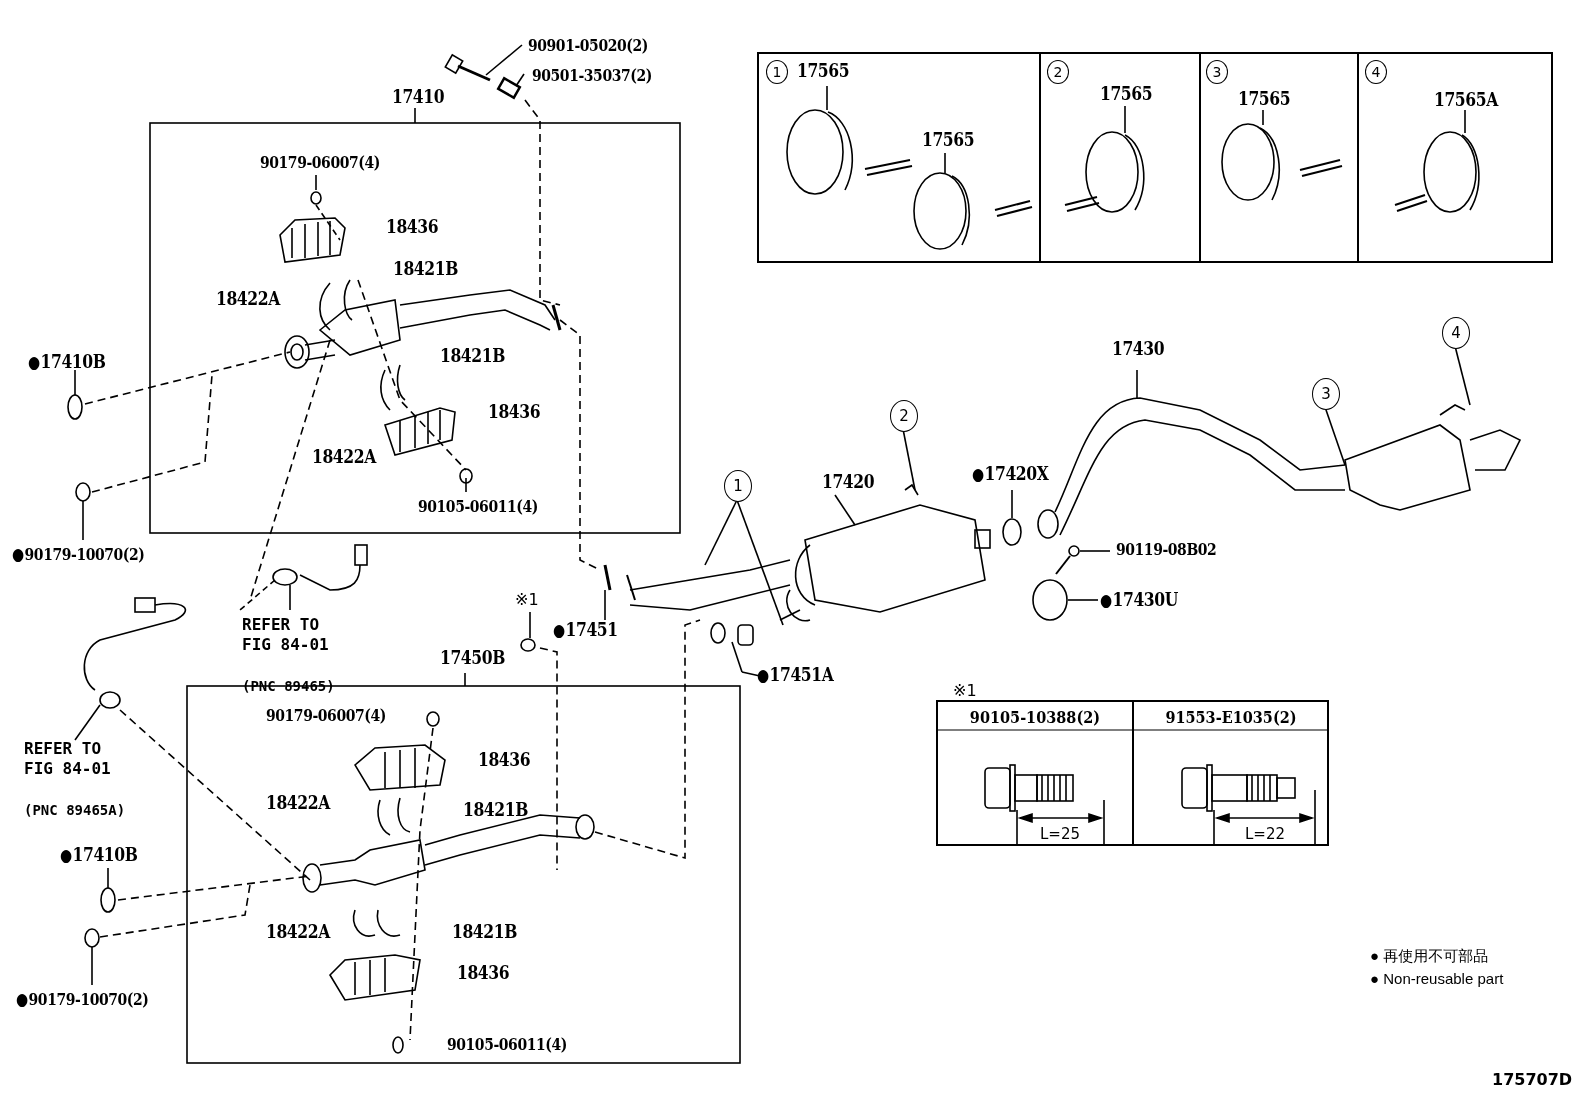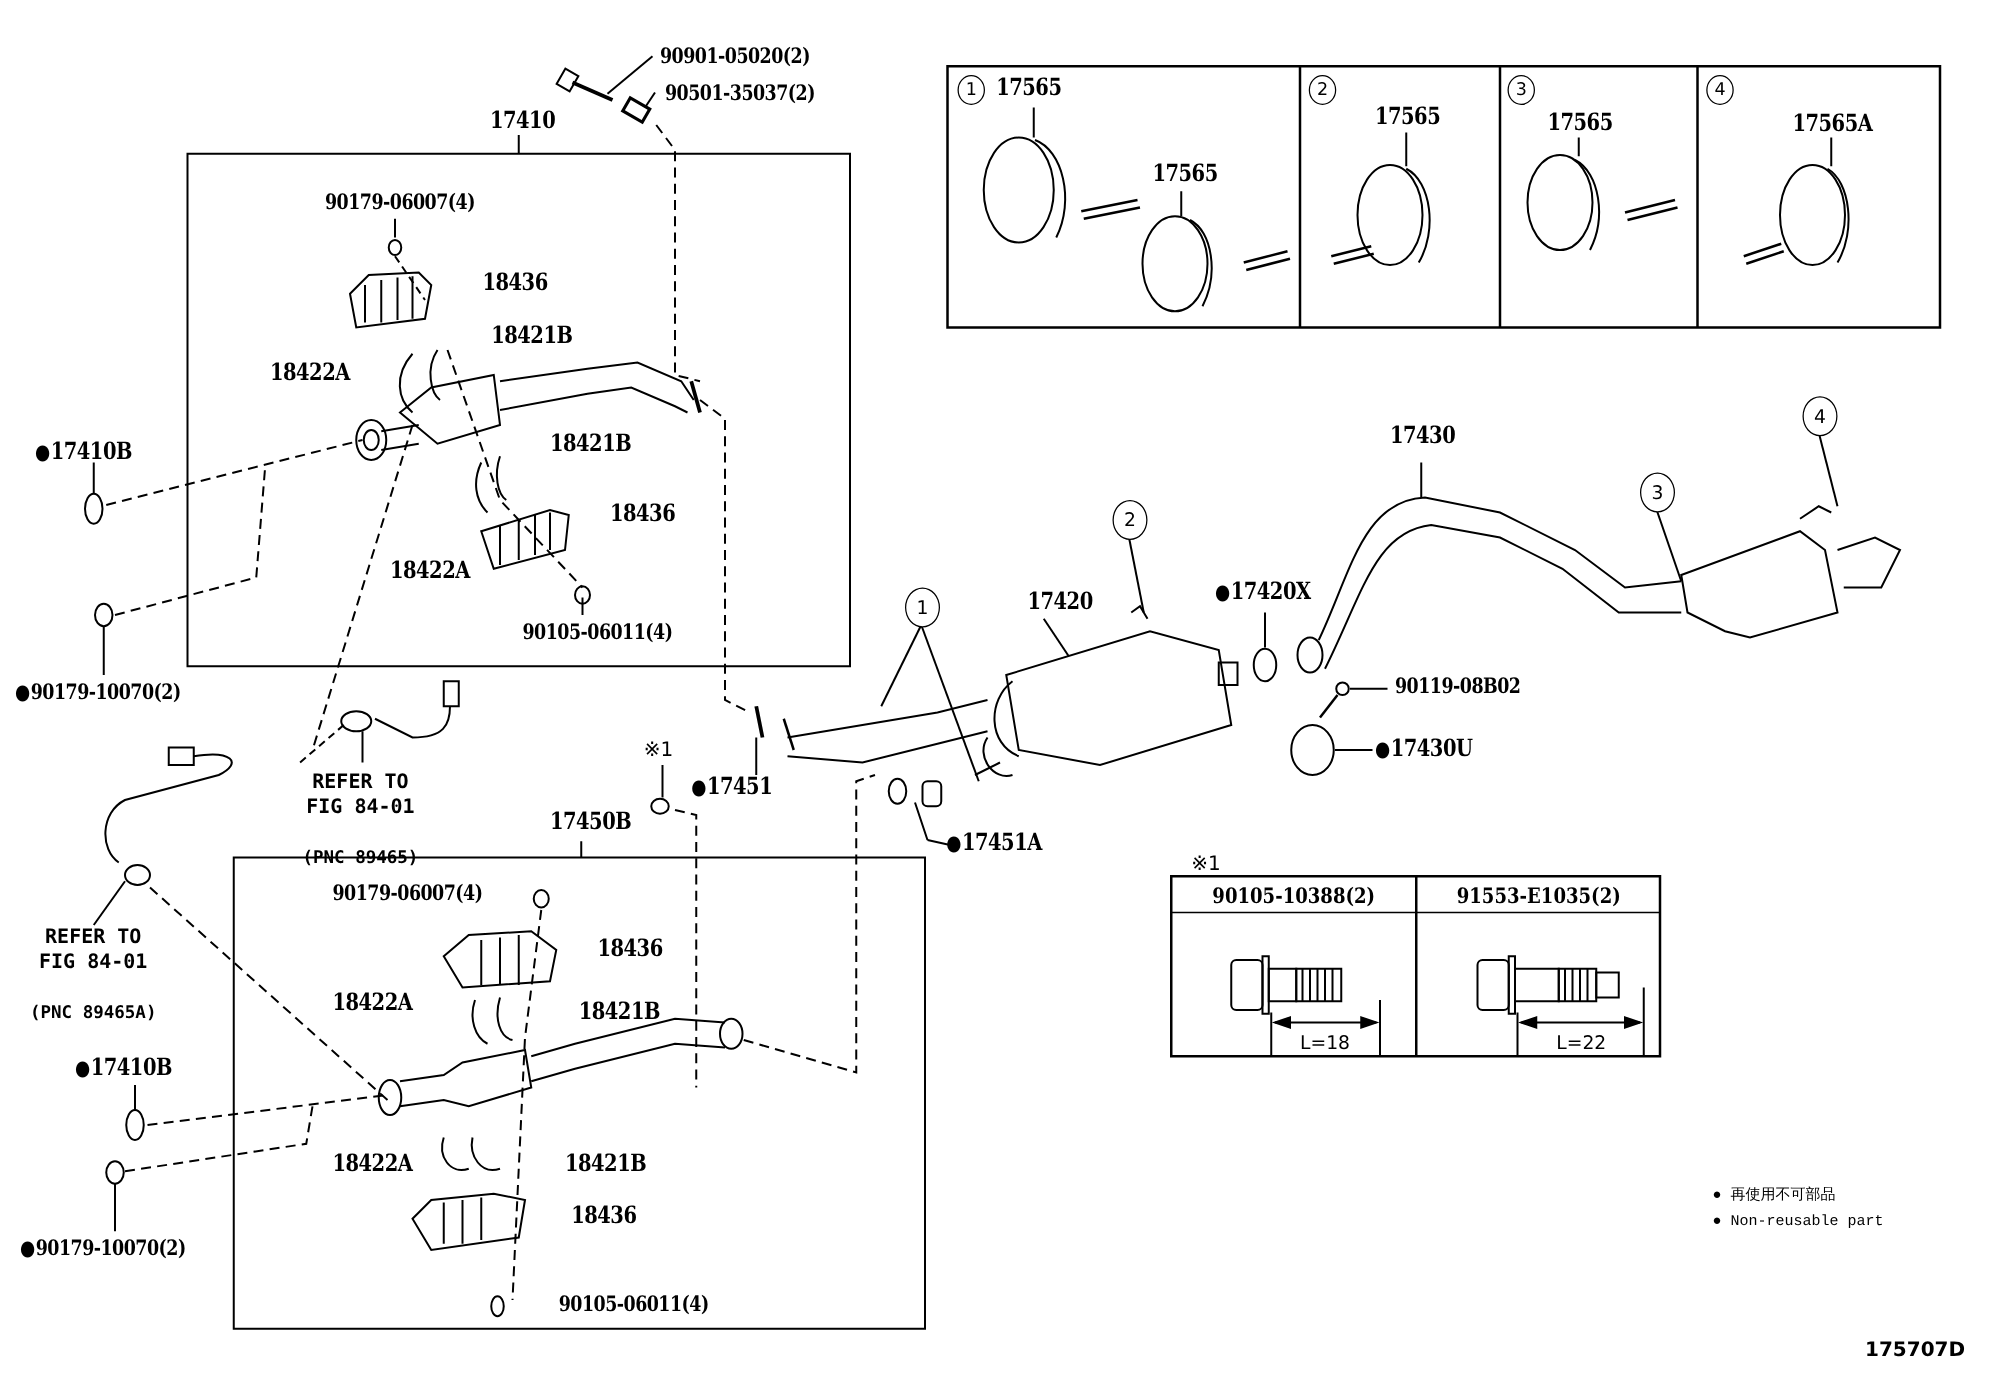--- a/index.html
+++ b/index.html
@@ -1,25 +1,25 @@
 <!DOCTYPE html>
 <html><head>
 <meta charset="utf-8">
 <style>
   html, body { margin: 0; padding: 0; background: #ffffff; }
   #page { position: relative; width: 1592px; height: 1099px; background: #fff; overflow: hidden; font-family: "DejaVu Serif", serif; color: #000; }
   svg#art { position: absolute; left: 0; top: 0; }
   .lbl { position: absolute; font-family: "DejaVu Serif", serif; font-weight: bold; font-size: 19px; white-space: nowrap; line-height: 1; letter-spacing: -0.5px; transform: scaleX(0.82); transform-origin: left top; }
   .lbl.sm { font-size: 17px; }
-  .lbl.ref { font-family: "DejaVu Sans Mono", monospace; font-size: 16px; transform: none; letter-spacing: 0; line-height: 1.25; text-align: center; }
+  .lbl.ref { font-family: "DejaVu Sans Mono", monospace; font-size: 16px; transform: none; letter-spacing: 0; line-height: 1.25; }
   .lbl.ref .small { font-size: 14px; margin-top: 23px; }
   .dot::before { content: "●"; font-size: 17px; margin-right: 1px; }
   .callout { position: absolute; width: 26px; height: 30px; border: 1.6px solid #000; border-radius: 50%; font-family: "DejaVu Sans", sans-serif; font-size: 15px; text-align: center; line-height: 30px; background: #fff; }
   .inset-num { position: absolute; width: 20px; height: 22px; border: 1.5px solid #000; border-radius: 50%; font-family: "DejaVu Sans", sans-serif; font-size: 14px; text-align: center; line-height: 22px; }
-  .legend { position: absolute; font-family: Liberation Mono, monospace; font-size: 12px; white-space: nowrap; }
+  .legend { position: absolute; font-family: Liberation Sans, sans-serif; font-size: 15px; white-space: nowrap; }
   .figno { position: absolute; font-family: "DejaVu Sans", sans-serif; font-weight: bold; font-size: 16px; }
   .note { position: absolute; font-family: "DejaVu Sans", sans-serif; font-size: 16px; }
   .boltbox-hdr { position: absolute; font-family: "DejaVu Serif", serif; font-weight: bold; font-size: 17px; text-align: center; transform: scaleX(0.85); }
   .len { position: absolute; font-family: "DejaVu Sans", sans-serif; font-size: 15px; }
 </style>
 </head>
 <body>
 
 <div id="page">
 
@@ -299,20 +299,20 @@
 <div class="inset-num" style="left:1047px;top:60px">2</div>
 <div class="lbl" style="left:1100px;top:84px">17565</div>
 <div class="inset-num" style="left:1206px;top:60px">3</div>
 <div class="lbl" style="left:1238px;top:89px">17565</div>
 <div class="inset-num" style="left:1365px;top:60px">4</div>
 <div class="lbl" style="left:1434px;top:90px">17565A</div>
 
 <div class="note" style="left:953px;top:681px">※1</div>
 <div class="boltbox-hdr" style="left:940px;top:707px;width:190px">90105-10388(2)</div>
 <div class="boltbox-hdr" style="left:1136px;top:707px;width:190px">91553-E1035(2)</div>
-<div class="len" style="left:1040px;top:825px">L=18</div>
+<div class="len" style="left:1040px;top:825px">L=25</div>
 <div class="len" style="left:1245px;top:825px">L=22</div>
 
 <div class="legend" style="left:1370px;top:947px"><span>● </span><span>再使用不可部品</span></div>
 <div class="legend" style="left:1370px;top:970px"><span>● </span><span>Non-reusable part</span></div>
 <div class="figno" style="left:1492px;top:1070px">175707D</div>
 
 </div>
 
 </body></html>

